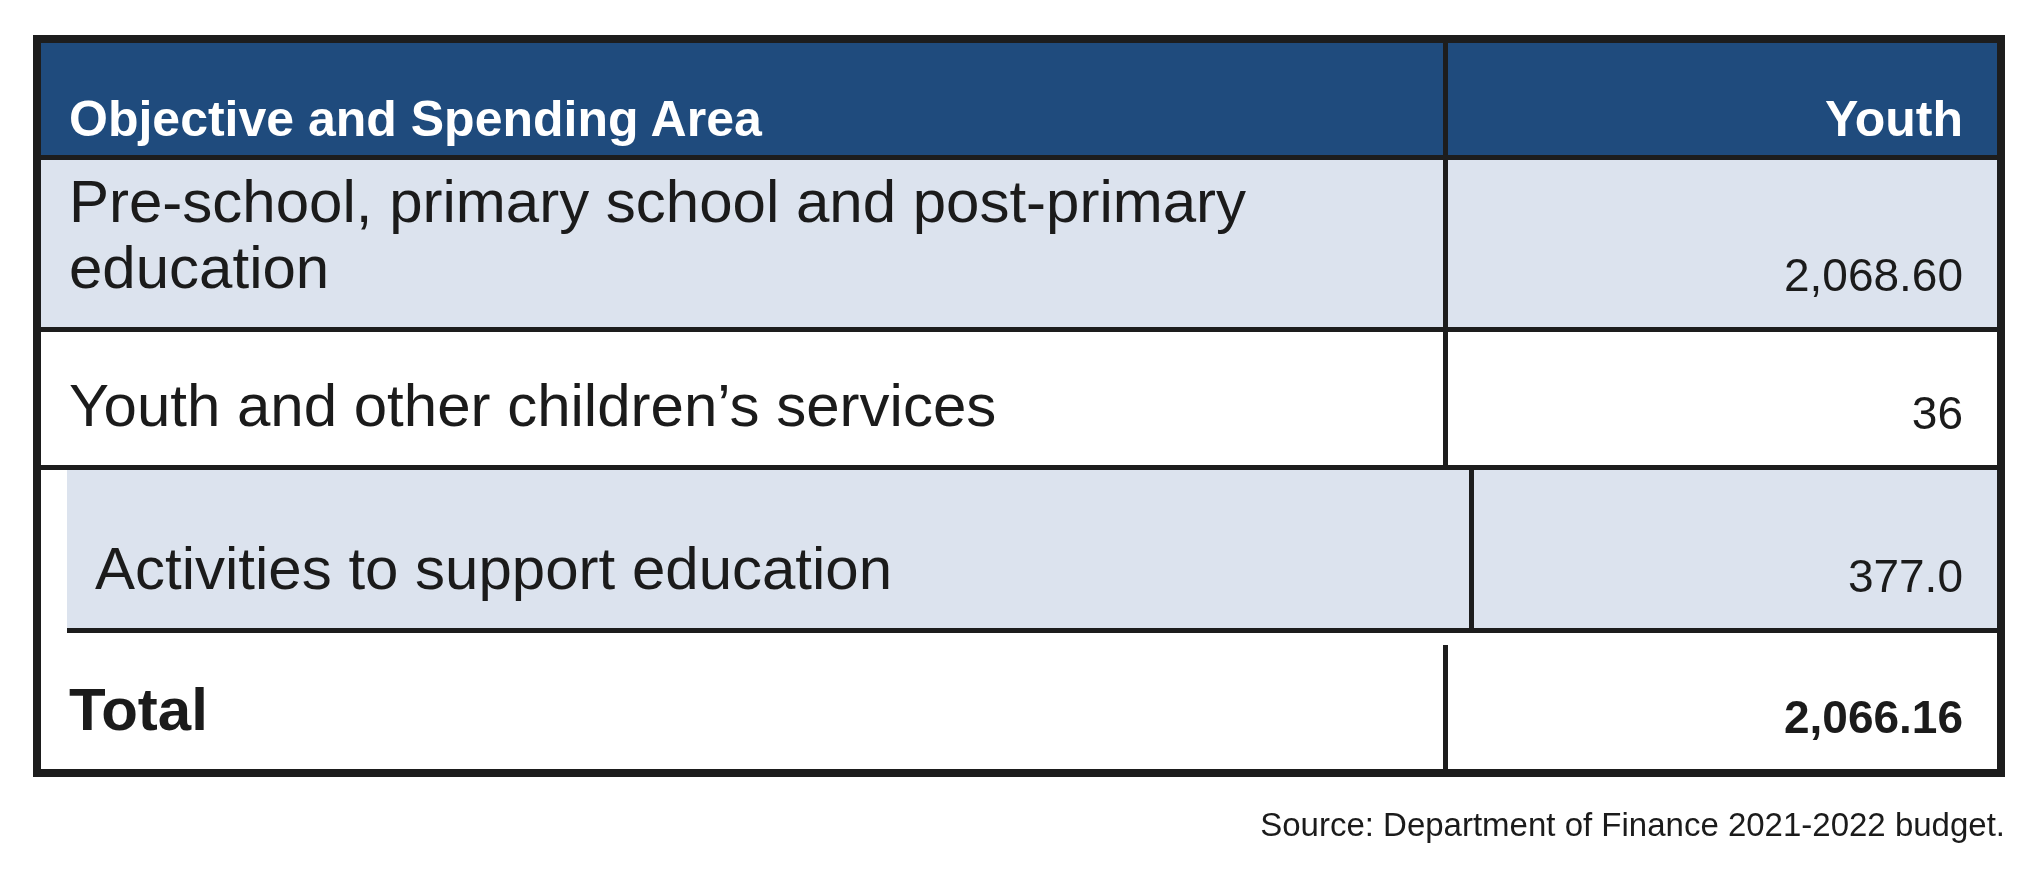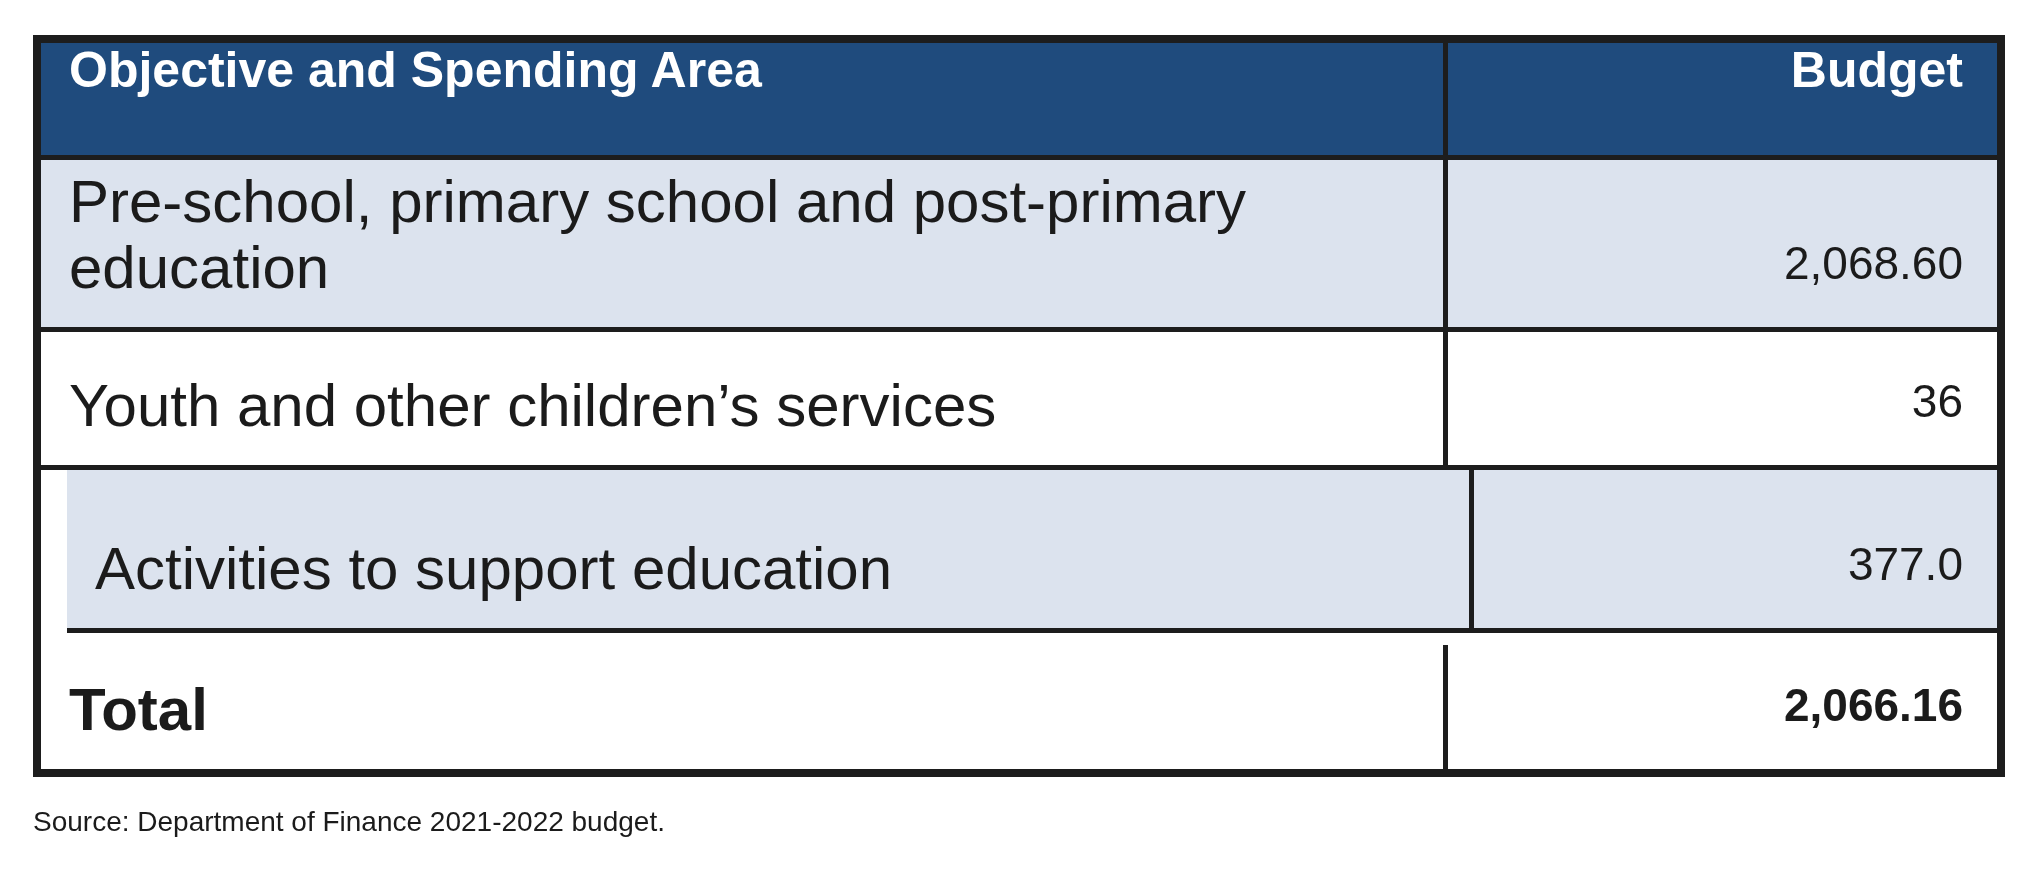--- a/index.html
+++ b/index.html
@@ -49,70 +49,70 @@
     padding-left: 28px;
     padding-bottom: 26px;
     align-items: flex-end;
     justify-content: flex-start;
     font-size: 60px;
     line-height: 1.1;
   }
   .value-cell {
     border-left: 5px solid #1d1d1d;
     padding-right: 34px;
-    padding-bottom: 38px;
+    padding-bottom: 26px;
     align-items: flex-end;
     justify-content: flex-end;
     font-size: 46px;
     line-height: 1.1;
     text-align: right;
   }
   .header-row {
     background: #1f4b7d;
     color: #ffffff;
   }
   .header-row .cell {
-    align-items: flex-start;
-    padding-bottom: 1px;
+    align-items: flex-end;
+    padding-bottom: 8px;
     font-size: 50px;
     font-weight: bold;
   }
   .shaded {
     background: #dce3ee;
   }
   .plain {
     background: #ffffff;
   }
   .total-row .cell {
     font-weight: bold;
     margin-top: 12px;
   }
   #source-note {
     position: absolute;
     top: 806px;
     left: 33px;
     width: 1972px;
-    text-align: left;
-    font-size: 28px;
+    text-align: right;
+    font-size: 33px;
     color: #1b1b1b;
   }
 </style>
 </head>
 <body>
 
 <div id="page">
 
   <div id="budget-table">
 
     <div class="trow r-header header-row">
       <div class="cell label-cell">
         <span>Objective and Spending Area</span>
       </div>
       <div class="cell value-cell">
-        <span>Budget</span>
+        <span>Youth</span>
       </div>
     </div>
 
     <div class="trow r-0 shaded">
       <div class="cell label-cell">
         <span>Pre-school, primary school and post-primary education</span>
       </div>
       <div class="cell value-cell">
         <span>2,068.60</span>
       </div>

